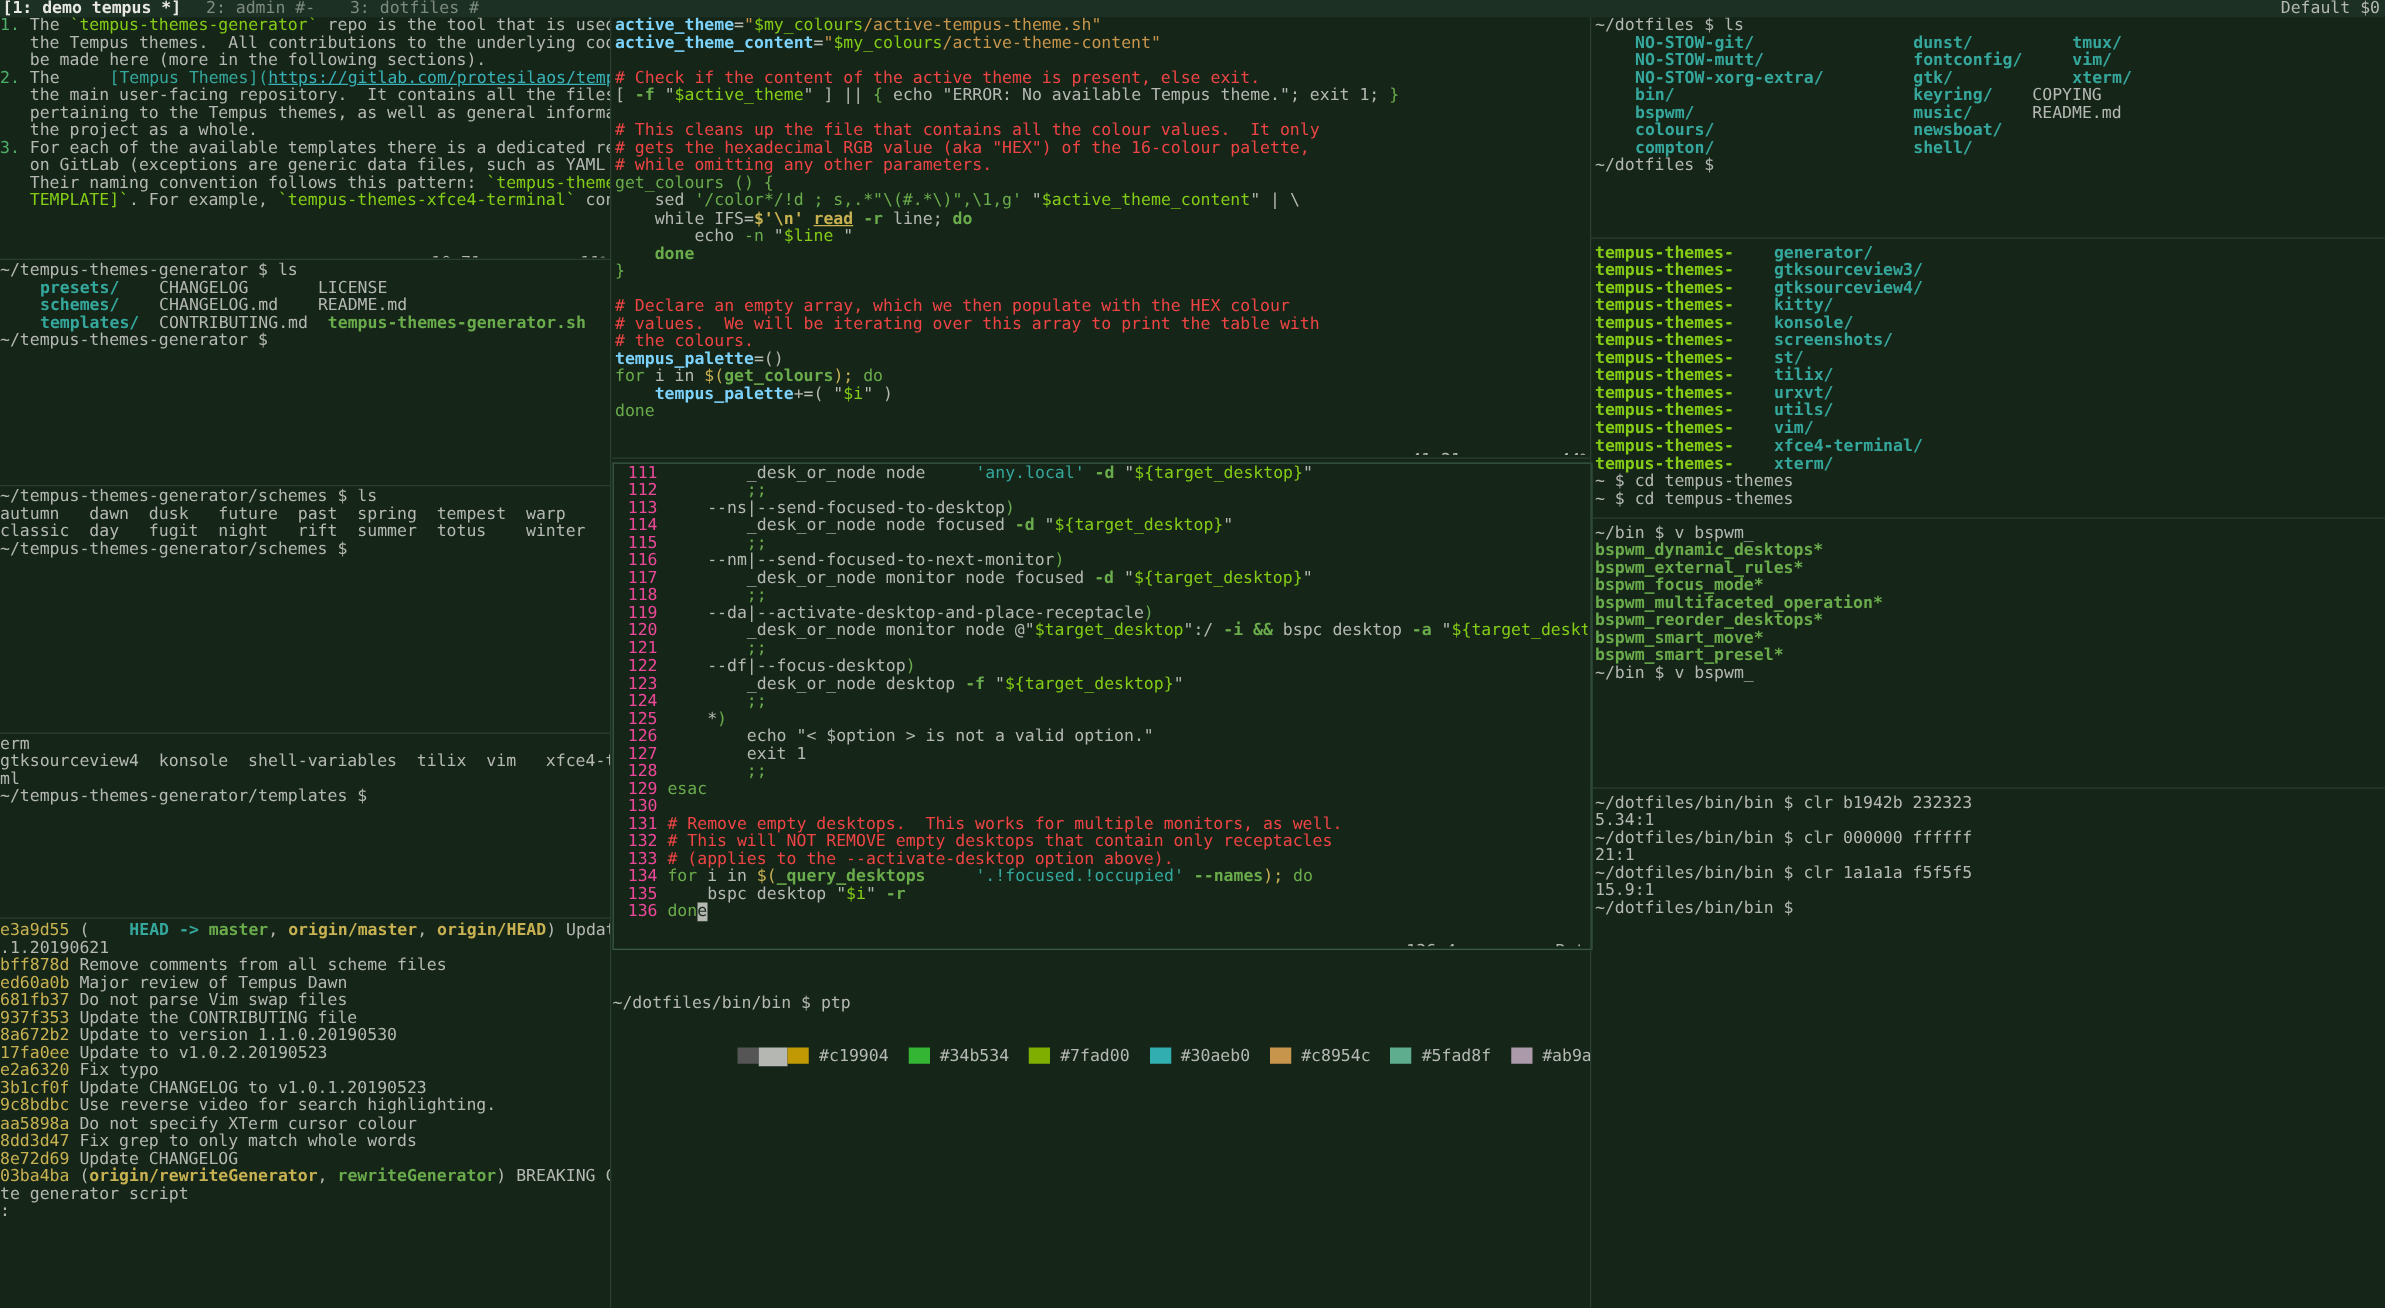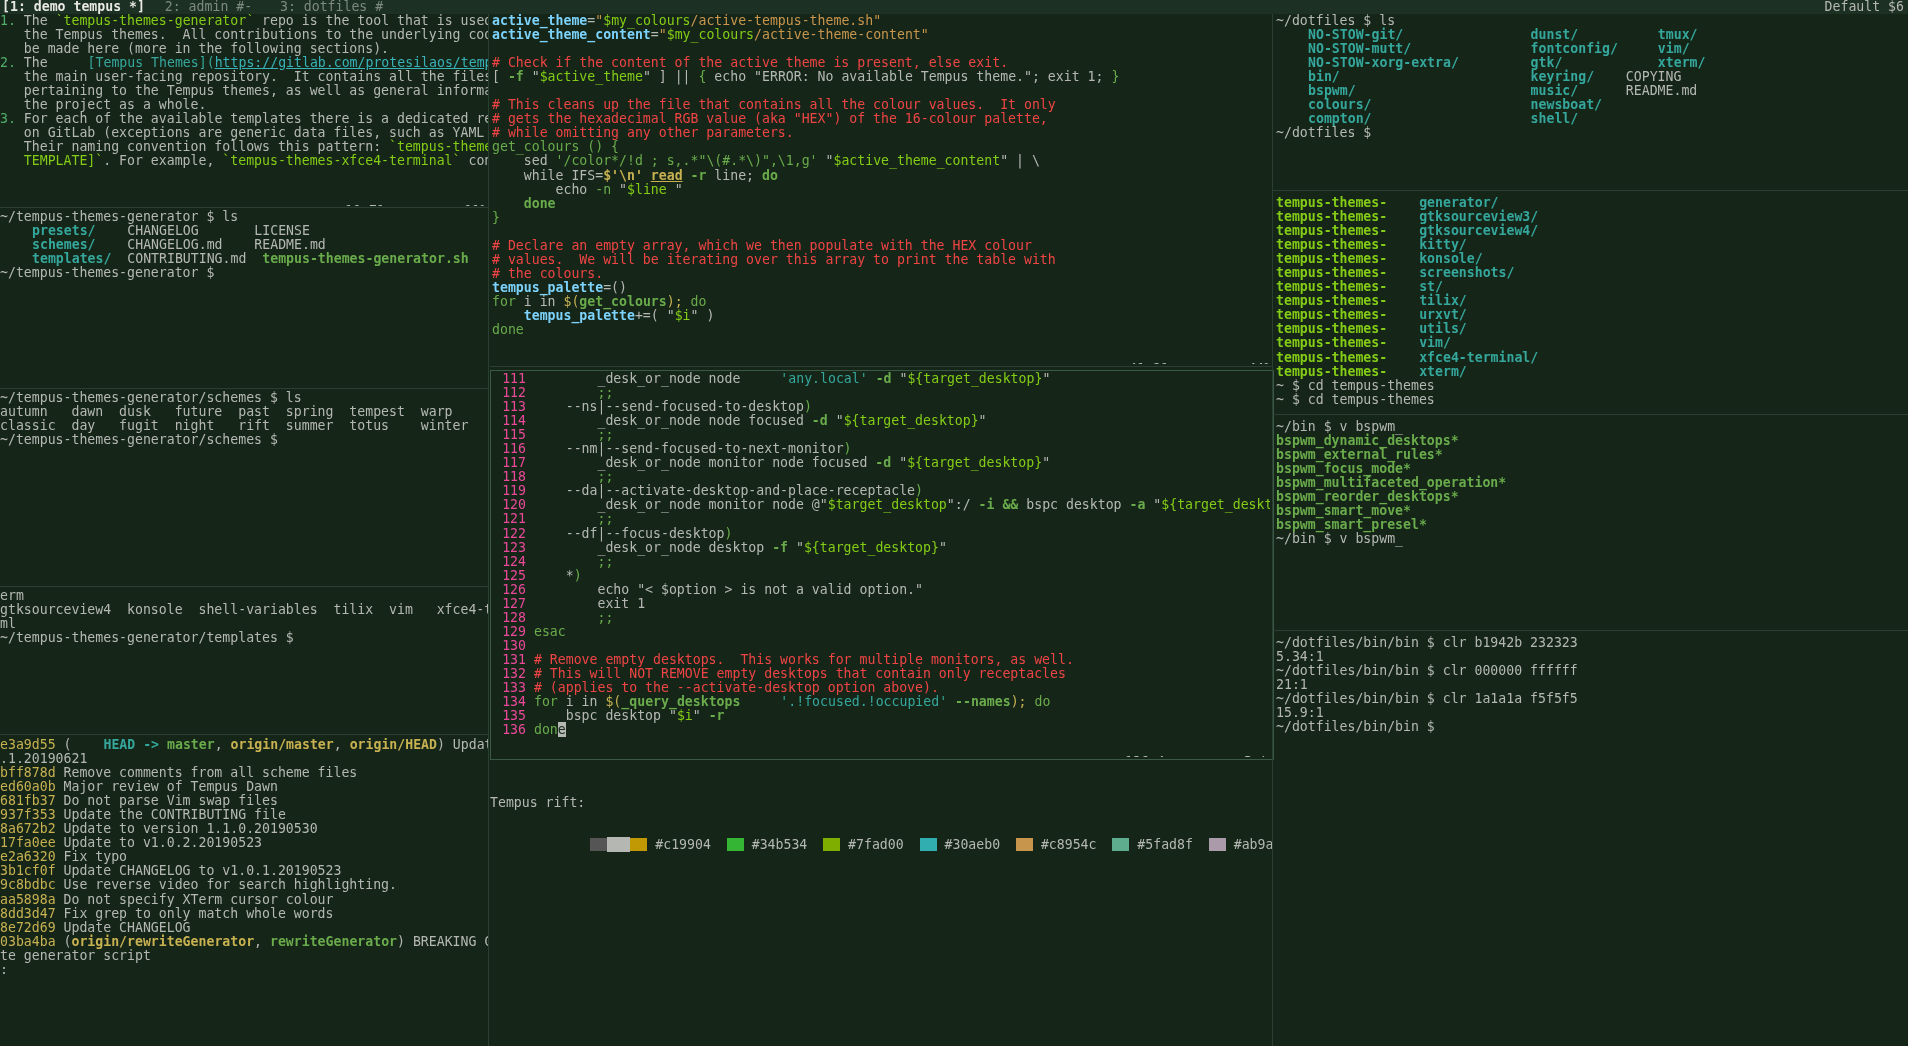--- a/index.html
+++ b/index.html
@@ -54,21 +54,21 @@
 
   .paneborder{position:absolute;border:1px solid #3b5a46;pointer-events:none;}
 </style>
 </head>
 <body>
 
 <div class="screen">
 
   <div class="statusbar">
     <span id="sb-windows"><span class="sb-win active">[1: demo tempus *] </span><span class="sb-win inactive"> 2: admin #-  </span><span class="sb-win inactive"> 3: dotfiles #  </span></span>
-    <span class="sb-right">Default $6</span>
+    <span class="sb-right">Default $0</span>
   </div>
 
   <div class="pane" id="p-readme" style="left:0px;top:14px;width:488px;height:180px;"><div class="row"><span class="c-green">1.</span><span class="c-fg"> The </span><span class="c-orange">`tempus-themes-generator`</span><span class="c-fg"> repo is the tool that is used to build</span></div><div class="row"><span class="c-fg">   the Tempus themes.  All contributions to the underlying code should</span></div><div class="row"><span class="c-fg">   be made here (more in the following sections).</span></div><div class="row"><span class="c-green">2.</span><span class="c-fg"> The </span><span class="c-teal">[Tempus Themes](</span><span class="c-link">https://gitlab.com/protesilaos/tempus-themes</span></div><div class="row"><span class="c-fg">   the main user-facing repository.  It contains all the files</span></div><div class="row"><span class="c-fg">   pertaining to the Tempus themes, as well as general information on</span></div><div class="row"><span class="c-fg">   the project as a whole.</span></div><div class="row"><span class="c-green">3.</span><span class="c-fg"> For each of the available templates there is a dedicated repository</span></div><div class="row"><span class="c-fg">   on GitLab (exceptions are generic data files, such as YAML ports).</span></div><div class="row"><span class="c-fg">   Their naming convention follows this pattern: </span><span class="c-orange">`tempus-themes-[NAME OF</span></div><div class="row"><span class="c-orange">   TEMPLATE]`</span><span class="c-fg">. For example, </span><span class="c-orange">`tempus-themes-xfce4-terminal`</span><span class="c-fg"> contains</span></div></div>
   <div class="pane" style="left:0px;top:190px;width:488px;height:16px;text-align:right;">
     <span class="c-fg">10,71</span><span class="c-fg">          </span><span class="c-fg">11%</span>
   </div>
   <div class="pane-sep-h" style="left:0px;top:207px;width:488px;"></div>
 
   <div class="pane" id="p-ls-gen" style="left:0px;top:210px;width:488px;height:76px;"><div class="row"><span class="c-fg">~/tempus-themes-generator $ ls</span></div><div class="row"><span class="c-teal b">presets/</span><span class="c-fg">    CHANGELOG       LICENSE</span></div><div class="row"><span class="c-teal b">schemes/</span><span class="c-fg">    CHANGELOG.md    README.md</span></div><div class="row"><span class="c-teal b">templates/</span><span class="c-fg">  CONTRIBUTING.md  </span><span class="c-green2 b">tempus-themes-generator.sh</span></div><div class="row"><span class="c-fg">~/tempus-themes-generator $</span></div></div>
   <div class="pane-sep-h" style="left:0px;top:388px;width:488px;"></div>
@@ -89,21 +89,21 @@
   </div>
   <div class="pane-sep-h" style="left:490px;top:366px;width:782px;"></div>
 
   <div class="paneborder" style="left:490px;top:370px;width:782px;height:388px;"></div>
   <div class="pane vimpane" id="p-vim" style="left:492px;top:372px;width:778px;height:368px;"><div class="row"><span class="lnum">111</span><span> </span><span class="c-fg">        _desk_or_node node </span><span class="c-teal">'any.local'</span><span class="c-fg"> </span><span class="c-green2 b">-d</span><span class="c-fg"> "</span><span class="c-orange">${target_desktop}</span><span class="c-fg">"</span></div><div class="row"><span class="lnum">112</span><span> </span><span class="c-green2">        ;;</span></div><div class="row"><span class="lnum">113</span><span> </span><span class="c-fg">    --ns|--send-focused-to-desktop</span><span class="c-green2">)</span></div><div class="row"><span class="lnum">114</span><span> </span><span class="c-fg">        _desk_or_node node focused </span><span class="c-green2 b">-d</span><span class="c-fg"> "</span><span class="c-orange">${target_desktop}</span><span class="c-fg">"</span></div><div class="row"><span class="lnum">115</span><span> </span><span class="c-green2">        ;;</span></div><div class="row"><span class="lnum">116</span><span> </span><span class="c-fg">    --nm|--send-focused-to-next-monitor</span><span class="c-green2">)</span></div><div class="row"><span class="lnum">117</span><span> </span><span class="c-fg">        _desk_or_node monitor node focused </span><span class="c-green2 b">-d</span><span class="c-fg"> "</span><span class="c-orange">${target_desktop}</span><span class="c-fg">"</span></div><div class="row"><span class="lnum">118</span><span> </span><span class="c-green2">        ;;</span></div><div class="row"><span class="lnum">119</span><span> </span><span class="c-fg">    --da|--activate-desktop-and-place-receptacle</span><span class="c-green2">)</span></div><div class="row"><span class="lnum">120</span><span> </span><span class="c-fg">        _desk_or_node monitor node @"</span><span class="c-orange">$target_desktop</span><span class="c-fg">":/ </span><span class="c-green2 b">-i</span><span class="c-fg"> </span><span class="c-green2 b">&amp;&amp;</span><span class="c-fg"> bspc desktop </span><span class="c-green2 b">-a</span><span class="c-fg"> "</span><span class="c-orange">${target_desktop}</span></div><div class="row"><span class="lnum">121</span><span> </span><span class="c-green2">        ;;</span></div><div class="row"><span class="lnum">122</span><span> </span><span class="c-fg">    --df|--focus-desktop</span><span class="c-green2">)</span></div><div class="row"><span class="lnum">123</span><span> </span><span class="c-fg">        _desk_or_node desktop </span><span class="c-green2 b">-f</span><span class="c-fg"> "</span><span class="c-orange">${target_desktop}</span><span class="c-fg">"</span></div><div class="row"><span class="lnum">124</span><span> </span><span class="c-green2">        ;;</span></div><div class="row"><span class="lnum">125</span><span> </span><span class="c-fg">    *</span><span class="c-green2">)</span></div><div class="row"><span class="lnum">126</span><span> </span><span class="c-fg">        echo </span><span class="c-fg">"&lt; $option &gt; is not a valid option."</span></div><div class="row"><span class="lnum">127</span><span> </span><span class="c-fg">        exit </span><span class="c-fg">1</span></div><div class="row"><span class="lnum">128</span><span> </span><span class="c-green2">        ;;</span></div><div class="row"><span class="lnum">129</span><span> </span><span class="c-green2">esac</span></div><div class="row"><span class="lnum">130</span><span> </span><span class="c-fg"></span></div><div class="row"><span class="lnum">131</span><span> </span><span class="c-cmt"># Remove empty desktops.  This works for multiple monitors, as well.</span></div><div class="row"><span class="lnum">132</span><span> </span><span class="c-cmt"># This will NOT REMOVE empty desktops that contain only receptacles</span></div><div class="row"><span class="lnum">133</span><span> </span><span class="c-cmt"># (applies to the --activate-desktop option above).</span></div><div class="row"><span class="lnum">134</span><span> </span><span class="c-green2">for</span><span class="c-fg"> i in </span><span class="c-yellow">$(</span><span class="c-green2 b">_query_desktops</span><span class="c-fg"> </span><span class="c-teal">'.!focused.!occupied'</span><span class="c-fg"> </span><span class="c-green2 b">--names</span><span class="c-yellow">); </span><span class="c-green2">do</span></div><div class="row"><span class="lnum">135</span><span> </span><span class="c-fg">    bspc desktop "</span><span class="c-orange">$i</span><span class="c-fg">" </span><span class="c-green2 b">-r</span></div><div class="row"><span class="lnum">136</span><span> </span><span class="c-green2">don</span><span class="cursor">e</span></div></div>
   <div class="pane" style="left:492px;top:741px;width:776px;height:16px;text-align:right;">
     <span class="c-fg">136,4</span><span class="c-fg">          </span><span class="c-fg">Bot</span>
   </div>
 
   <div class="pane" id="p-ptp" style="left:490px;top:768px;width:782px;height:120px;">
-    <div class="row"><span class="c-fg">Tempus rift:</span></div>
+    <div class="row"><span class="c-fg">~/dotfiles/bin/bin $ ptp</span></div>
     <div id="ptp-swatches"><div class="swrow"><span>        </span><span class="sw" style="background: rgb(85, 85, 85);"></span><span class="c-fg rev">   </span><span class="sw" style="background: rgb(193, 153, 4);"></span><span class="c-fg "> #c19904  </span><span class="sw" style="background: rgb(52, 181, 52);"></span><span class="c-fg "> #34b534  </span><span class="sw" style="background: rgb(127, 173, 0);"></span><span class="c-fg "> #7fad00  </span><span class="sw" style="background: rgb(48, 174, 176);"></span><span class="c-fg "> #30aeb0  </span><span class="sw" style="background: rgb(200, 149, 76);"></span><span class="c-fg "> #c8954c  </span><span class="sw" style="background: rgb(95, 173, 143);"></span><span class="c-fg "> #5fad8f  </span><span class="sw" style="background: rgb(171, 154, 169);"></span><span class="c-fg "> #ab9aa9  </span></div></div>
     
   </div>
 
   <div class="pane-sep-v" style="left:1272px;top:14px;height:1032px;"></div>
 
   <div class="pane" id="p-dotfiles" style="left:1276px;top:14px;width:632px;height:135px;"><div class="row"><span class="c-fg">~/dotfiles $ ls</span></div><div class="row"><span class="c-teal b">NO-STOW-git/            </span><span class="c-teal b">dunst/      </span><span class="c-teal b">tmux/</span></div><div class="row"><span class="c-teal b">NO-STOW-mutt/           </span><span class="c-teal b">fontconfig/ </span><span class="c-teal b">vim/</span></div><div class="row"><span class="c-teal b">NO-STOW-xorg-extra/     </span><span class="c-teal b">gtk/        </span><span class="c-teal b">xterm/</span></div><div class="row"><span class="c-teal b">bin/                    </span><span class="c-teal b">keyring/    </span><span class="c-fg">COPYING</span></div><div class="row"><span class="c-teal b">bspwm/                  </span><span class="c-teal b">music/      </span><span class="c-fg">README.md</span></div><div class="row"><span class="c-teal b">colours/                </span><span class="c-teal b">newsboat/</span></div><div class="row"><span class="c-teal b">compton/                </span><span class="c-teal b">shell/</span></div><div class="row"><span class="c-fg">~/dotfiles $</span></div></div>
   <div class="pane-sep-h" style="left:1272px;top:190px;width:636px;"></div>
 
   <div class="pane" id="p-themes" style="left:1276px;top:196px;width:632px;height:215px;"><div class="row"><span class="c-orange b">tempus-themes-</span><span class="c-teal b">generator/</span></div><div class="row"><span class="c-orange b">tempus-themes-</span><span class="c-teal b">gtksourceview3/</span></div><div class="row"><span class="c-orange b">tempus-themes-</span><span class="c-teal b">gtksourceview4/</span></div><div class="row"><span class="c-orange b">tempus-themes-</span><span class="c-teal b">kitty/</span></div><div class="row"><span class="c-orange b">tempus-themes-</span><span class="c-teal b">konsole/</span></div><div class="row"><span class="c-orange b">tempus-themes-</span><span class="c-teal b">screenshots/</span></div><div class="row"><span class="c-orange b">tempus-themes-</span><span class="c-teal b">st/</span></div><div class="row"><span class="c-orange b">tempus-themes-</span><span class="c-teal b">tilix/</span></div><div class="row"><span class="c-orange b">tempus-themes-</span><span class="c-teal b">urxvt/</span></div><div class="row"><span class="c-orange b">tempus-themes-</span><span class="c-teal b">utils/</span></div><div class="row"><span class="c-orange b">tempus-themes-</span><span class="c-teal b">vim/</span></div><div class="row"><span class="c-orange b">tempus-themes-</span><span class="c-teal b">xfce4-terminal/</span></div><div class="row"><span class="c-orange b">tempus-themes-</span><span class="c-teal b">xterm/</span></div><div class="row"><span class="c-fg">~ $ cd tempus-themes</span></div><div class="row"><span class="c-fg">~ $ cd tempus-themes</span></div></div>

